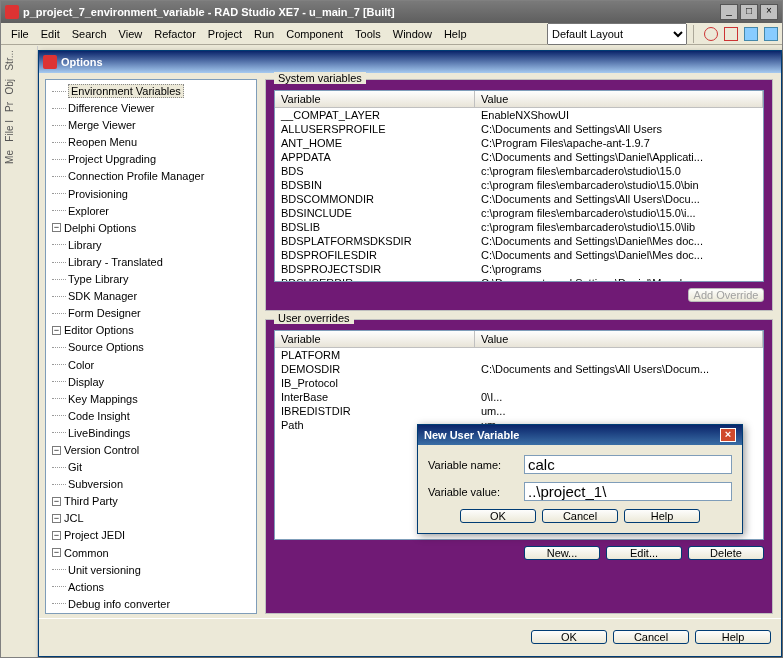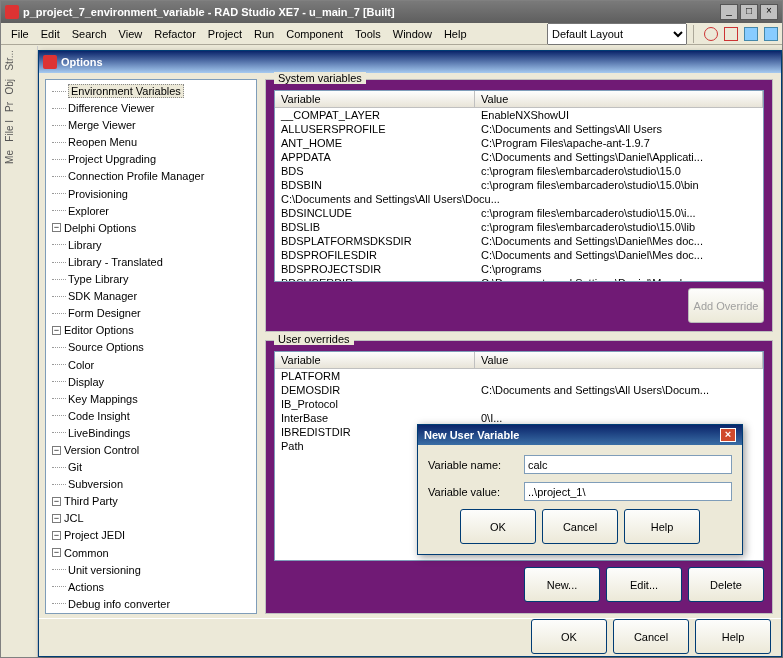--- a/index.html
+++ b/index.html
@@ -40,34 +40,34 @@
 
 .listview { border: 1px solid #7f9db9; background: #fff; height: 192px; display: flex; flex-direction: column; }
 .listview.short { height: 140px; }
 .lv-head { display: flex; background: #ece9d8; border-bottom: 1px solid #c0c0c0; flex-shrink:0;}
 .lv-head .col { padding: 2px 6px; border-right: 1px solid #c0c0c0; background: linear-gradient(#fefefe,#e8e4d8); }
 .lv-body { overflow-y: scroll; flex: 1; }
 .lv-row { display: flex; }
 .lv-row .cell { padding: 1px 6px; white-space: nowrap; overflow: hidden; text-overflow: ellipsis; }
 .col-var { width: 200px; flex-shrink:0;} .col-val { flex: 1; }
 
-.btn { min-width: 76px; height: 35px; background: linear-gradient(#fdfdfc,#ece9d8); border: 1px solid #003c74; border-radius: 3px; cursor: pointer; padding: 0 4px; }
+.btn { min-width: 76px; height: 14px; background: linear-gradient(#fdfdfc,#ece9d8); border: 1px solid #003c74; border-radius: 3px; cursor: pointer; padding: 0 4px; }
 .btn.disabled { color: #a0a0a0; border-color: #bbb; cursor: default; }
 .btn-row { display: flex; justify-content: flex-end; gap: 6px; margin-top: 6px; }
 
 .dlg-buttons { height: 36px; display: flex; justify-content: flex-end; align-items: center; gap: 6px; padding: 0 10px; border-top: 1px solid #fff;}
 
 
 .newvar-dialog { position: absolute; left: 417px; top: 424px; width: 326px; background: #ece9d8; border: 1px solid #003c74; box-shadow: 2px 2px 8px rgba(0,0,0,0.4); z-index: 10; }
 .newvar-title { height: 20px; background: linear-gradient(#0a246a,#3a6ea5); color: #fff; display: flex; align-items: center; padding: 0 6px; font-weight: bold; }
 .newvar-title .x { width: 16px; height: 14px; background: #d04a2c; border: 1px solid #fff; text-align: center; line-height: 11px; cursor: pointer; }
 .newvar-body { padding: 10px; }
 .field-row { display: flex; align-items: center; margin-bottom: 8px; }
 .field-row label { width: 96px; }
-.field-row input { flex: 1; height: 19px; border: 1px solid #7f9db9; padding: 1px 3px; font-size: 11px; }
+.field-row input { flex: 1; height: 19px; border: 1px solid #7f9db9; padding: 1px 3px; font-size: 15px; }
 
 
 .strip { position:absolute; left:1px; top:45px; width:36px; height:611px; background:#ece9d8; border-right:1px solid #ccc;}
 .strip .t { writing-mode: sideways-lr; padding:4px 2px; font-size:10px; color:#555;}
 </style>
 </head>
 <body>
 
 <div class="main-window">
   <div class="titlebar">
@@ -169,20 +169,21 @@
               </div>
               <div class="lv-row">
                 <div class="cell col-var">BDS</div>
                 <div class="cell col-val">c:\program files\embarcadero\studio\15.0</div>
               </div>
               <div class="lv-row">
                 <div class="cell col-var">BDSBIN</div>
                 <div class="cell col-val">c:\program files\embarcadero\studio\15.0\bin</div>
               </div>
               <div class="lv-row">
+                <div class="cell col-var">BDSCOMMONDIR</div>
                 <div class="cell col-val">C:\Documents and Settings\All Users\Docu...</div>
               </div>
               <div class="lv-row">
                 <div class="cell col-var">BDSINCLUDE</div>
                 <div class="cell col-val">c:\program files\embarcadero\studio\15.0\i...</div>
               </div>
               <div class="lv-row">
                 <div class="cell col-var">BDSLIB</div>
                 <div class="cell col-val">c:\program files\embarcadero\studio\15.0\lib</div>
               </div>

